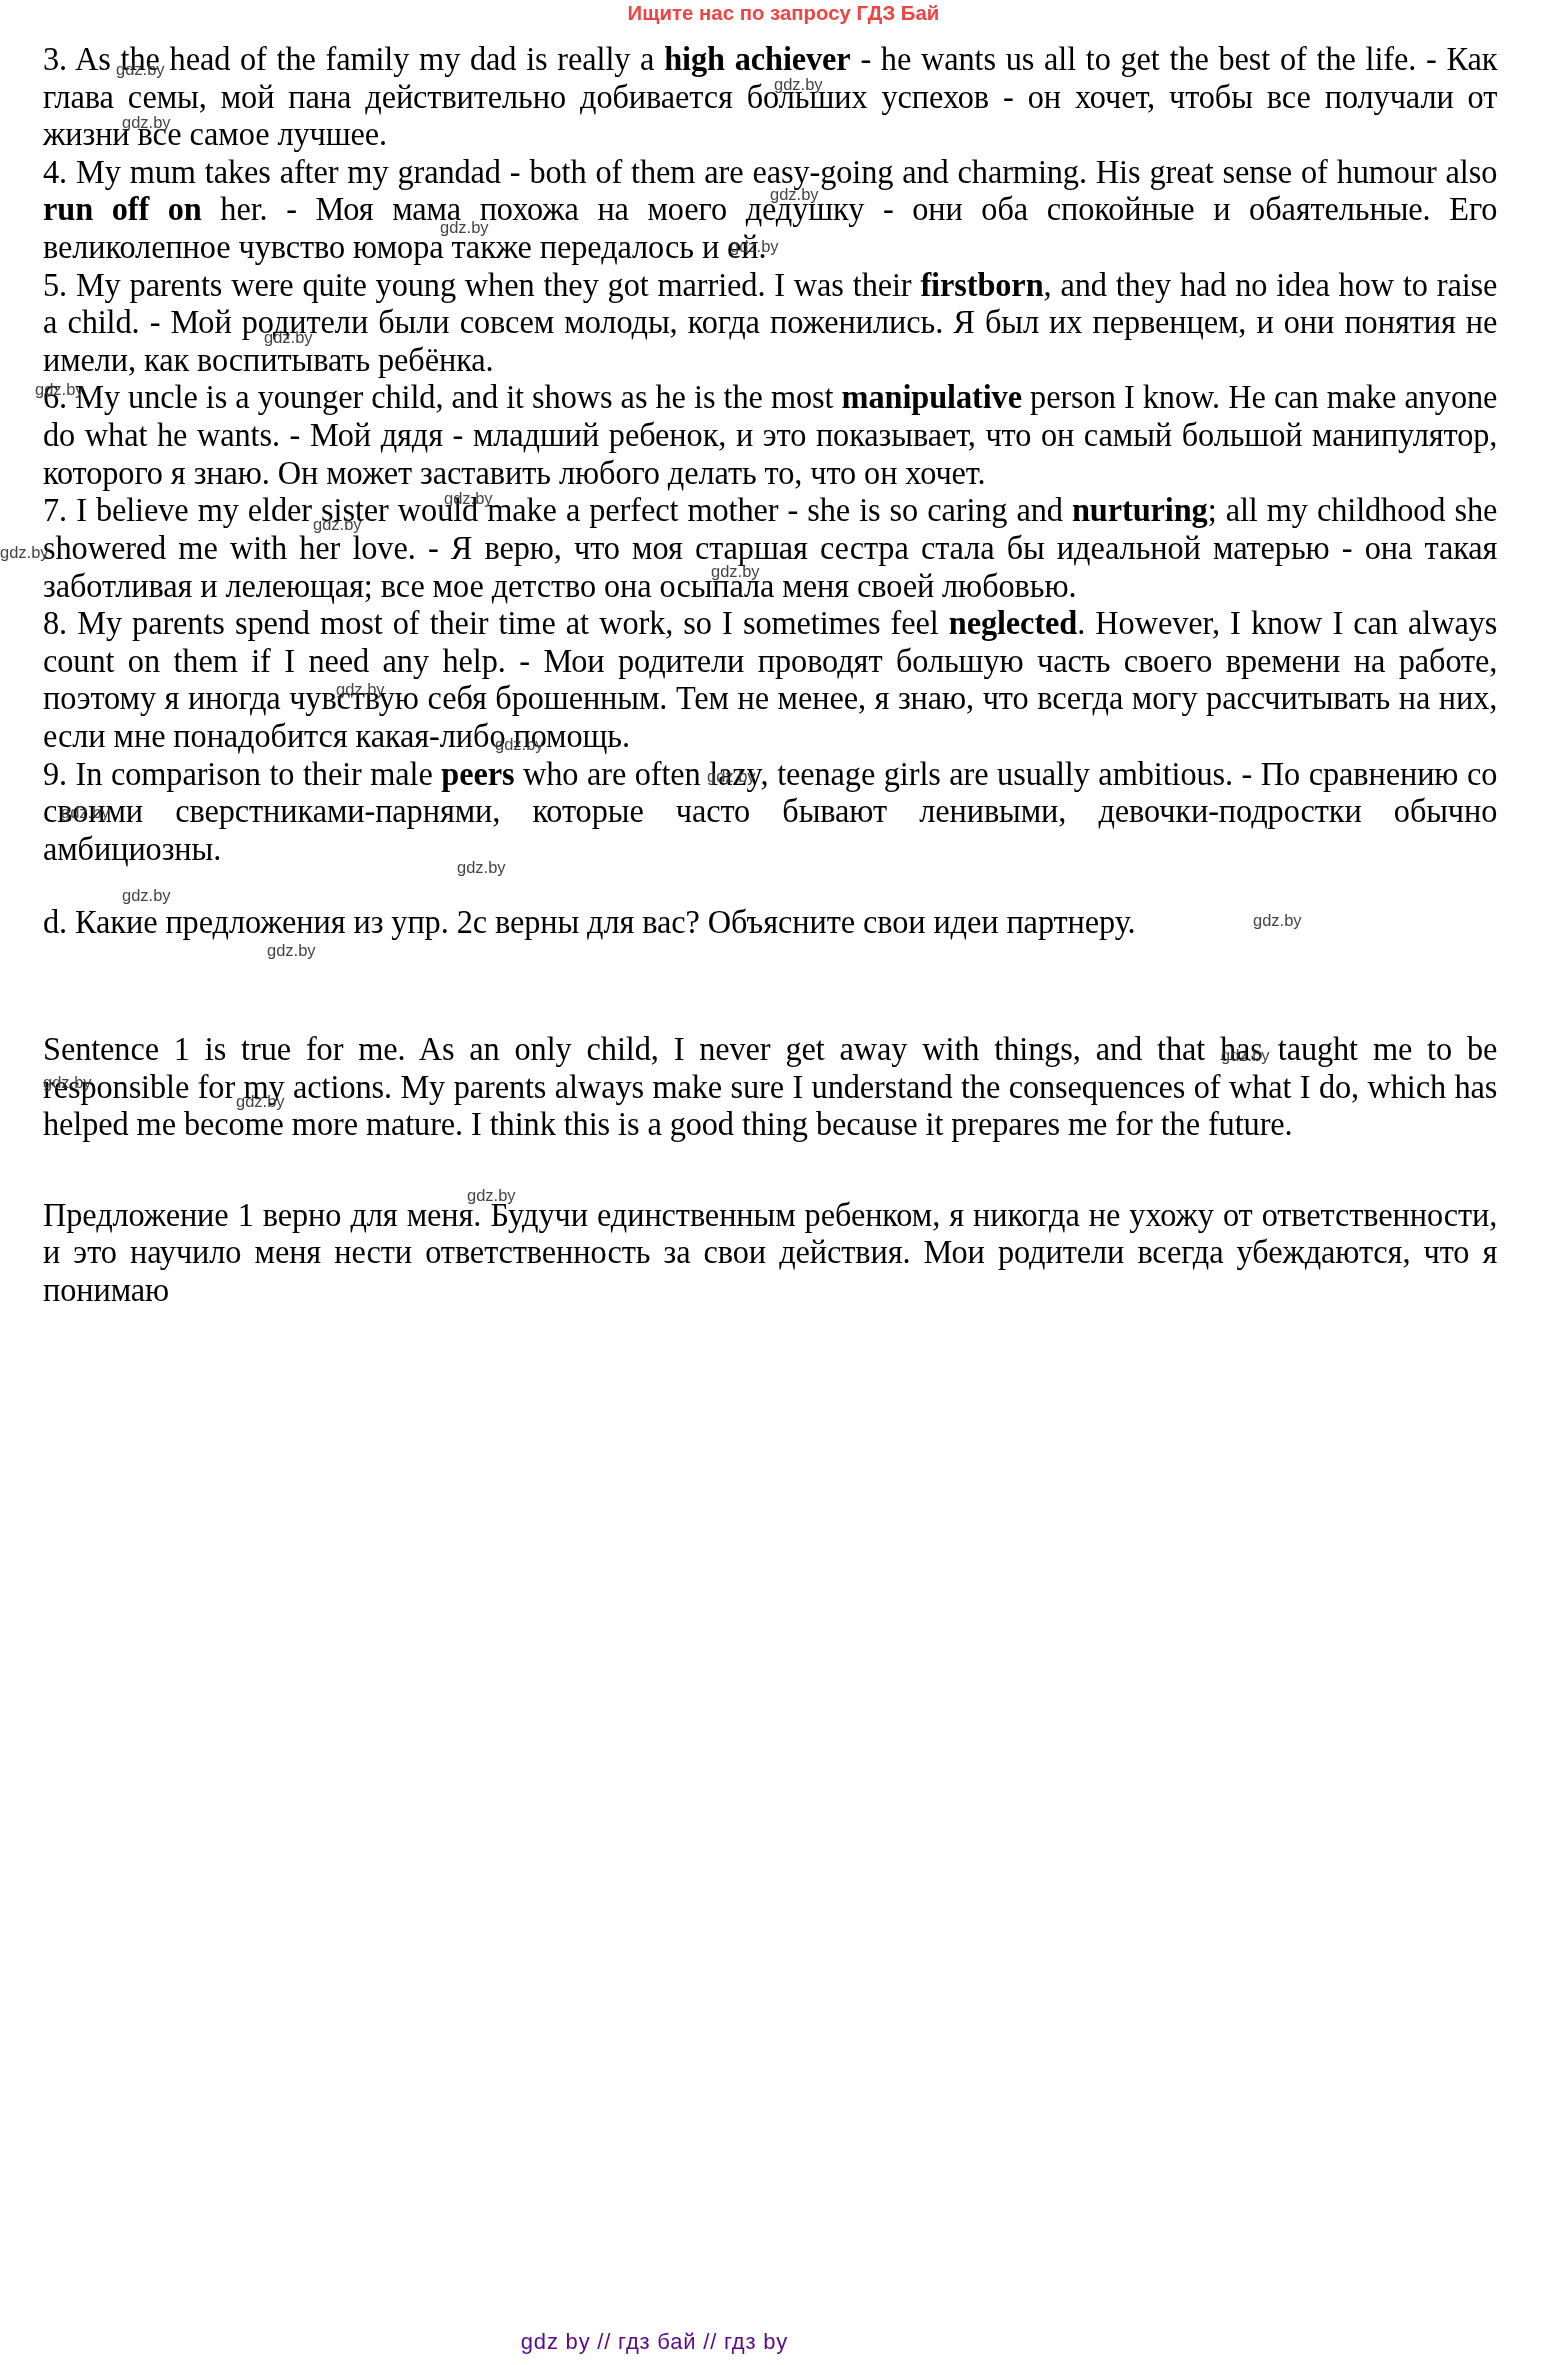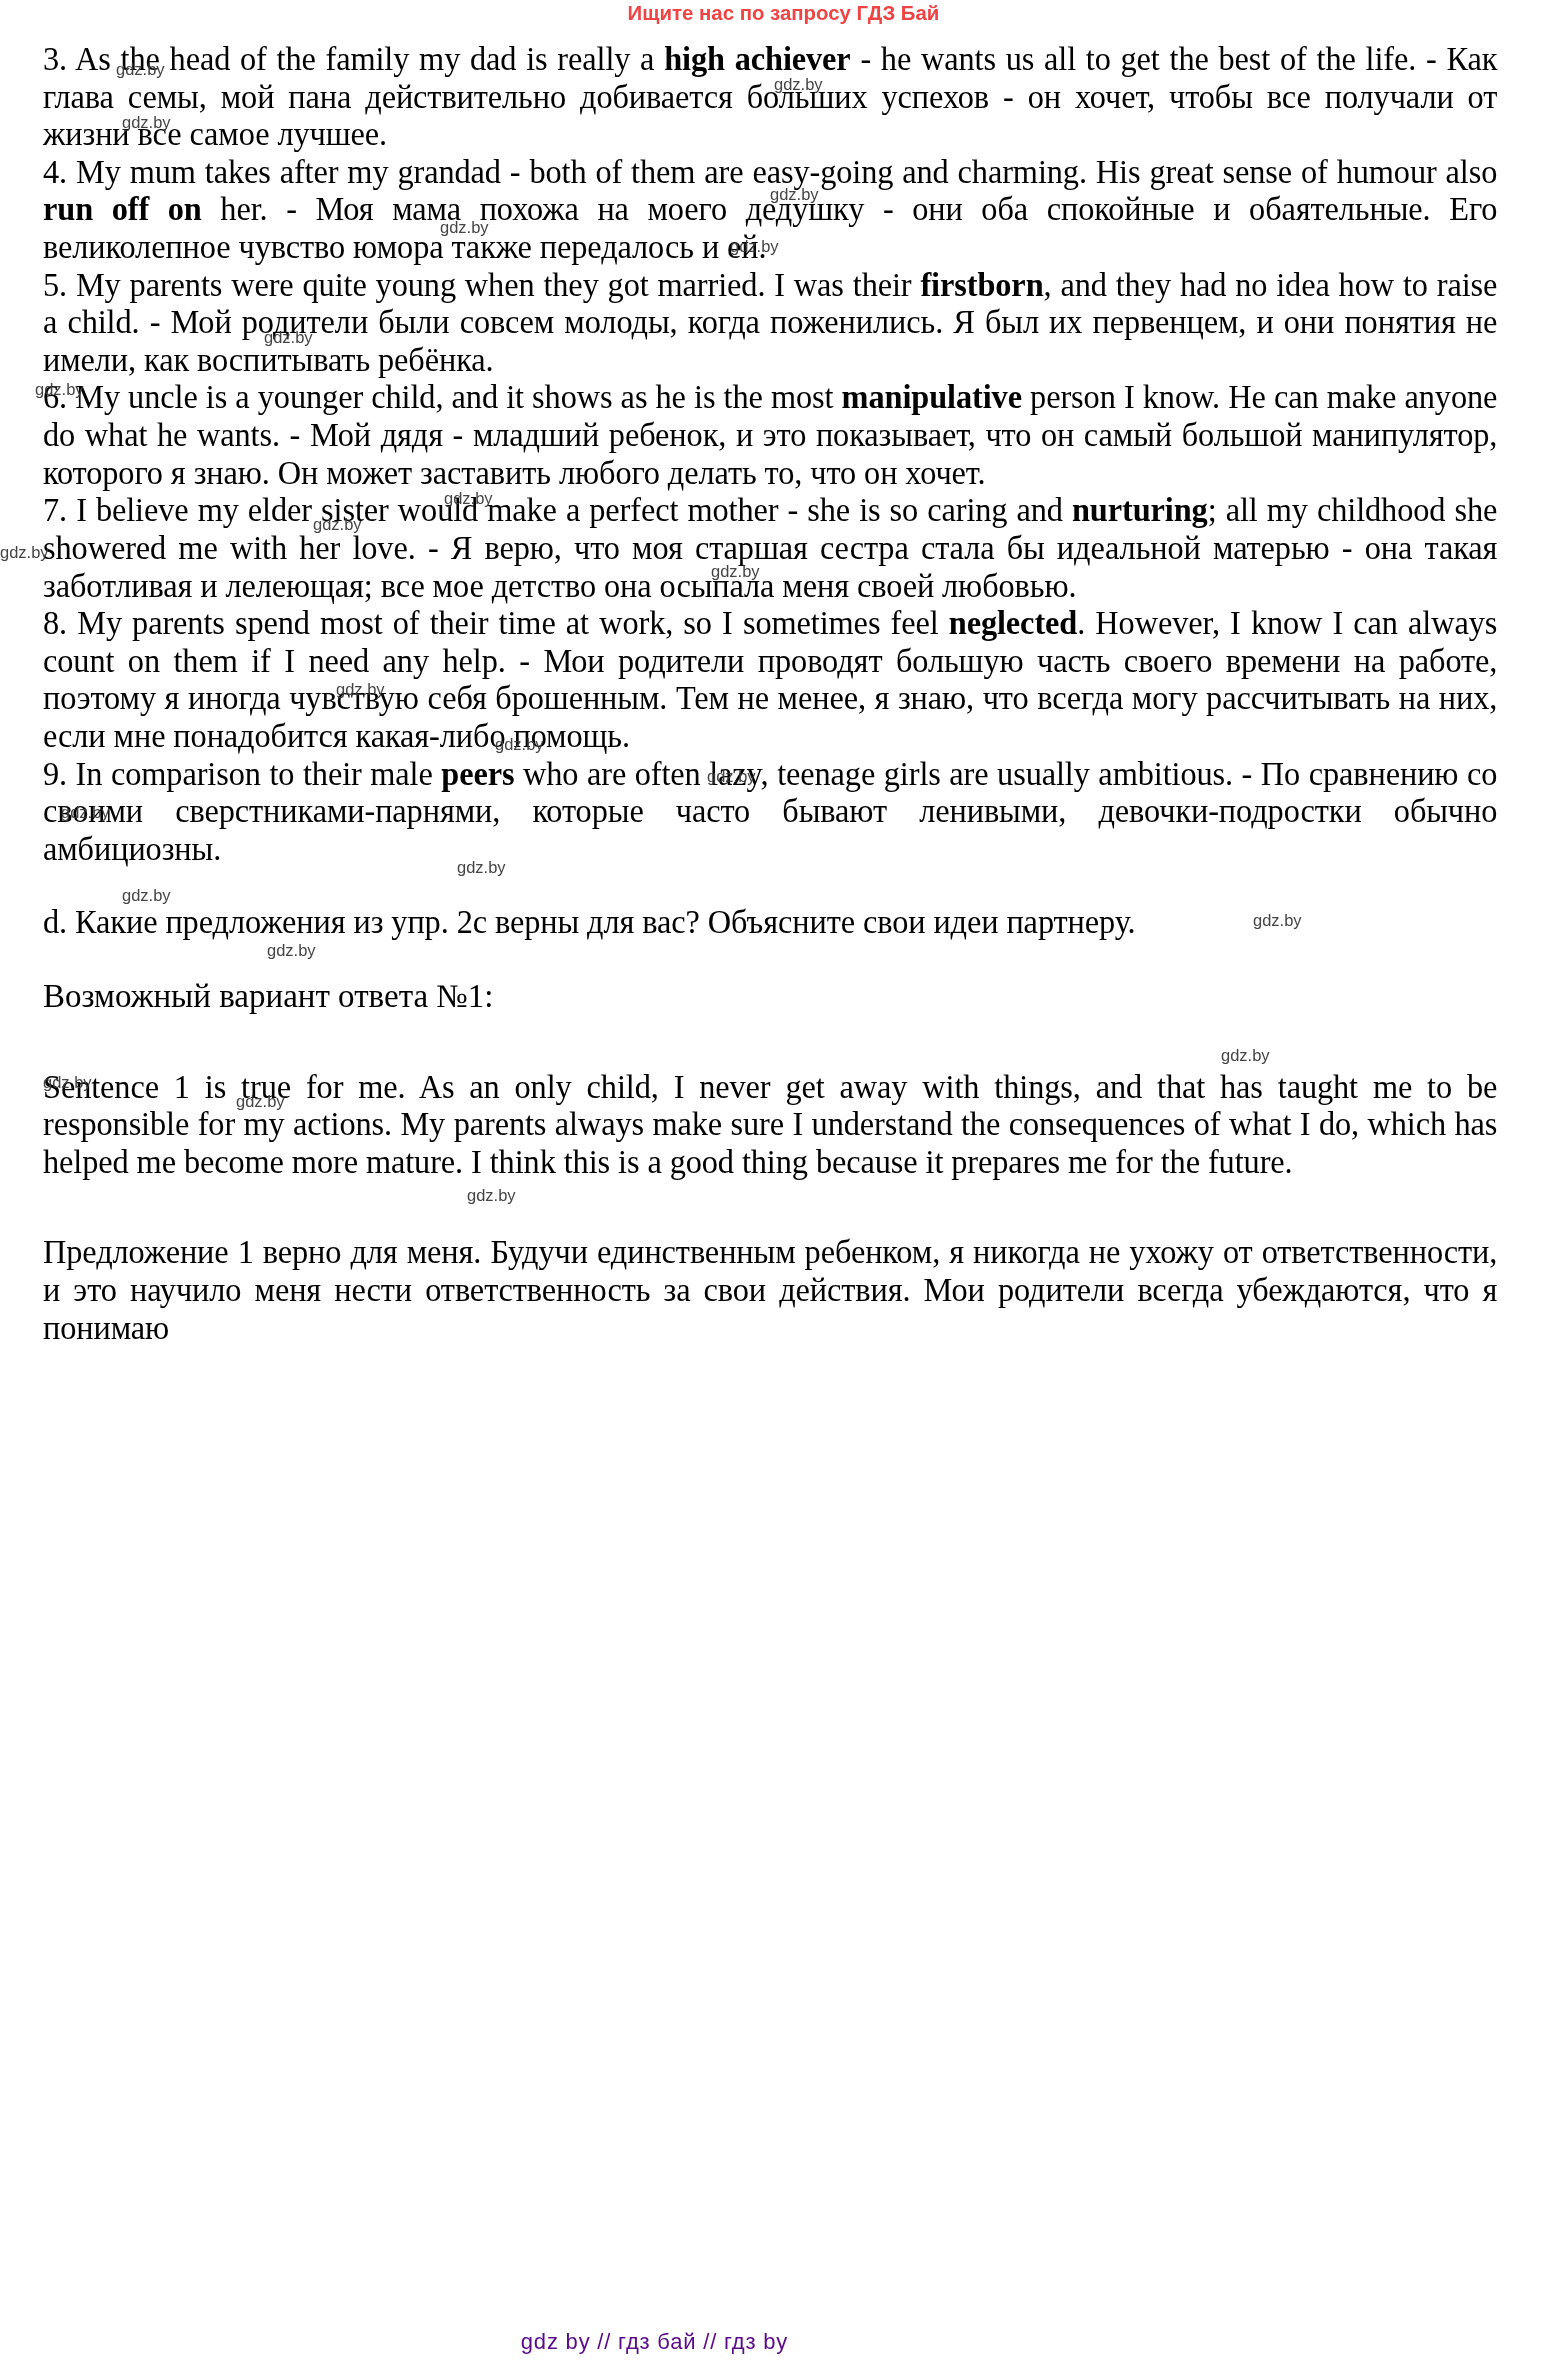--- a/index.html
+++ b/index.html
@@ -113,21 +113,20 @@
     <p class="para"><span>7. I believe my elder sister would make a perfect mother - she is so caring and </span><b>nurturing</b><span>; all my childhood she showered me with her love. - Я верю, что моя старшая сестра стала бы идеальной матерью - она такая заботливая и лелеющая; все мое детство она осыпала меня своей любовью.</span></p>
     <p class="para"><span>8. My parents spend most of their time at work, so I sometimes feel </span><b>neglected</b><span>. However, I know I can always count on them if I need any help. - Мои родители проводят большую часть своего времени на работе, поэтому я иногда чувствую себя брошенным. Тем не менее, я знаю, что всегда могу рассчитывать на них, если мне понадобится какая-либо помощь.</span></p>
     <p class="para"><span>9. In comparison to their male </span><b>peers</b><span> who are often lazy, teenage girls are usually ambitious. - По сравнению со своими сверстниками-парнями, которые часто бывают ленивыми, девочки-подростки обычно амбициозны.</span></p>
 
     <div class="spacer-md"></div>
 
     <p class="para">d. Какие предложения из упр. 2c верны для вас? Объясните свои идеи партнеру.</p>
 
     <div class="spacer-md"></div>
 
-    <p class="heading">Возможный вариант ответа №1:</p>
 
     <div class="spacer-lg"></div>
 
     <p class="para">Sentence 1 is true for me. As an only child, I never get away with things, and that has taught me to be responsible for my actions. My parents always make sure I understand the consequences of what I do, which has helped me become more mature. I think this is a good thing because it prepares me for the future.</p>
 
     <div class="spacer-lg"></div>
 
     <p class="para">Предложение 1 верно для меня. Будучи единственным ребенком, я никогда не ухожу от ответственности, и это научило меня нести ответственность за свои действия. Мои родители всегда убеждаются, что я понимаю</p>
 
   </div>

